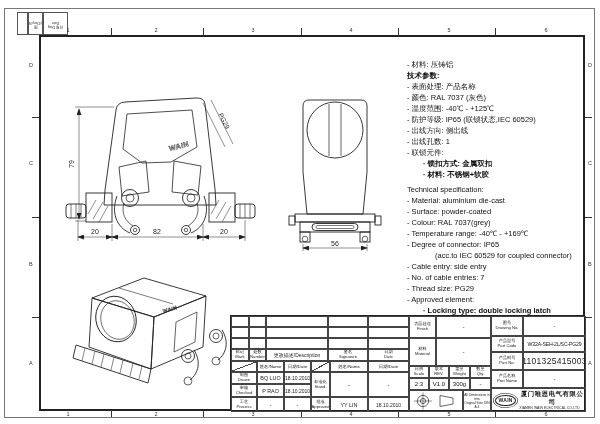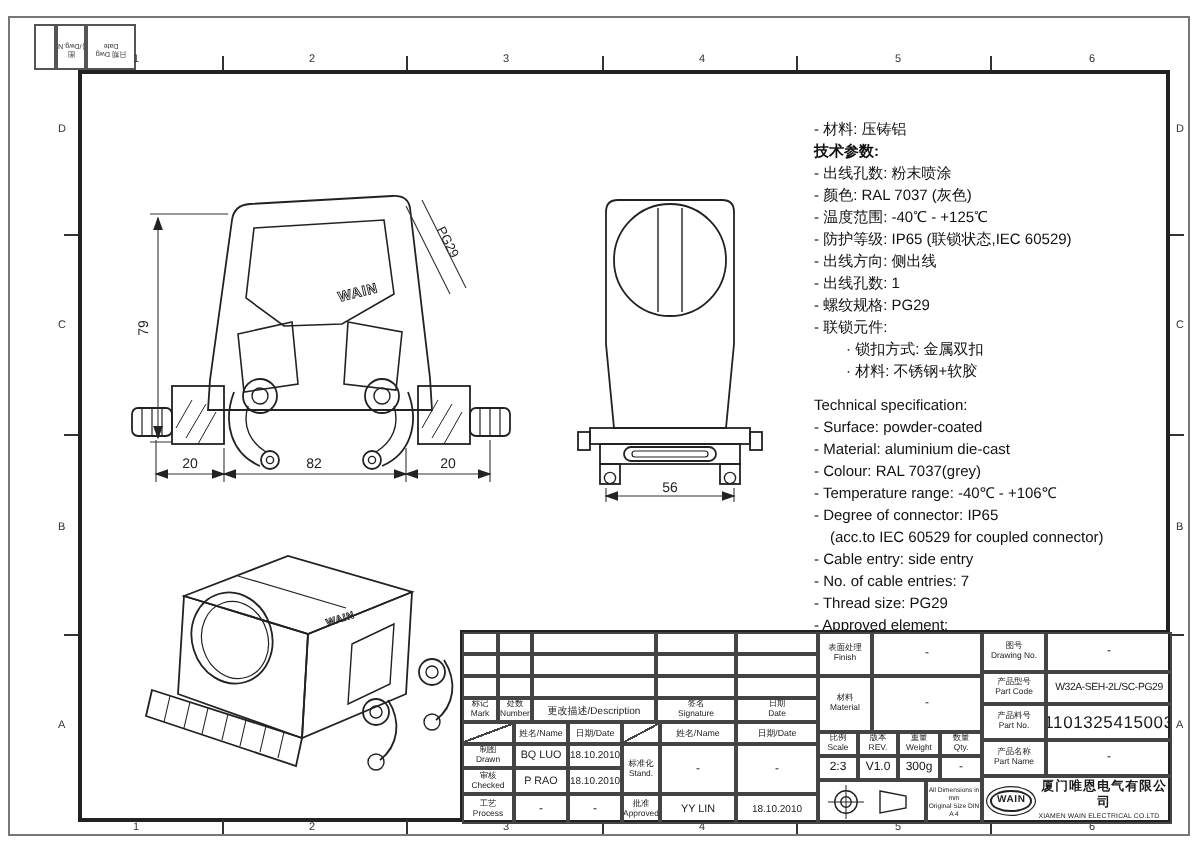--- a/index.html
+++ b/index.html
@@ -9,22 +9,22 @@
   .frame{position:absolute;left:39px;top:35px;width:546px;height:376px;border:2px solid #222;box-sizing:border-box;}
   .gridnum{position:absolute;font-size:5.5px;color:#333;transform:translateX(-50%);}
   .gridlet{position:absolute;font-size:5.5px;color:#333;transform:translateY(-50%);}
   .tickv{position:absolute;width:1px;height:7px;background:#333;}
   .tickh{position:absolute;height:1px;width:7px;background:#333;}
   .stubbox{position:absolute;border:0.8px solid #555;box-sizing:border-box;display:flex;align-items:center;justify-content:center;overflow:hidden;}
   .stubtxt{font-size:3.6px;color:#333;transform:rotate(180deg);text-align:center;line-height:1.1;}
   .techblock{position:absolute;left:407px;width:178px;font-size:7.5px;line-height:11px;color:#111;white-space:nowrap;}
   .techblock .t{font-weight:600;}
   .ln{height:11px;}
-  .ind1{padding-left:8px;}
-  .ind2{padding-left:16px;}
+  .ind1{padding-left:8px;margin-left:20px;}
+  .ind2{padding-left:16px;font-weight:bold;}
   #titleblock{position:absolute;left:230px;top:315px;width:355px;height:96px;border:1px solid #222;box-sizing:border-box;background:#fff;}
   .cell{position:absolute;box-sizing:border-box;border:0.6px solid #444;display:flex;align-items:center;justify-content:center;text-align:center;overflow:hidden;}
   .lbl{flex-direction:column;line-height:1.12;font-size:4.2px;color:#222;}
   .lbl span{display:block;}
   .val{font-size:6px;color:#111;}
   .val-sm{font-size:5.2px;letter-spacing:-0.2px;}
   .val-lg{font-size:8.5px;letter-spacing:0.3px;}
   .diag{background:linear-gradient(to bottom right,transparent calc(50% - .5px),#444 calc(50% - .5px),#444 calc(50% + .5px),transparent calc(50% + .5px));}
   .note{flex-direction:column;font-size:3.3px;line-height:1.25;color:#222;}
   .note span{display:block;}
@@ -183,38 +183,37 @@
     <circle cx="196" cy="381" r="4" stroke-width="0.7"></circle>
   </g>
   <g transform="translate(170,309) rotate(-17)">
     <text text-anchor="middle" y="2" font-size="5" font-weight="bold" letter-spacing="0.4" fill="none" stroke="#222" stroke-width="0.4">WAIN</text>
   </g>
 </svg>
 
 <div class="techblock" style="top:59px;">
   <div class="ln">- 材料: 压铸铝</div>
   <div class="ln t">技术参数:</div>
-  <div class="ln">- 出线孔数: 粉末喷涂</div>
+  <div class="ln">- 表面处理: 产品名称</div>
   <div class="ln">- 颜色: RAL 7037 (灰色)</div>
   <div class="ln">- 温度范围: -40℃ - +125℃</div>
   <div class="ln">- 防护等级: IP65 (联锁状态,IEC 60529)</div>
   <div class="ln">- 出线方向: 侧出线</div>
   <div class="ln">- 出线孔数: 1</div>
-  <div class="ln">- 螺纹规格: PG29</div>
   <div class="ln">- 联锁元件:</div>
   <div class="ln ind2">· 锁扣方式: 金属双扣</div>
   <div class="ln ind2">· 材料: 不锈钢+软胶</div>
 </div>
 
-<div class="techblock" style="top:197px;">
+<div class="techblock" style="top:184px;">
   <div class="ln">Technical specification:</div>
+  <div class="ln">- Material: aluminium die-cast</div>
   <div class="ln">- Surface: powder-coated</div>
-  <div class="ln">- Material: aluminium die-cast</div>
   <div class="ln">- Colour: RAL 7037(grey)</div>
-  <div class="ln">- Temperature range: -40℃ - +106℃</div>
+  <div class="ln">- Temperature range: -40℃ - +169℃</div>
   <div class="ln">- Degree of connector: IP65</div>
   <div class="ln ind1">(acc.to IEC 60529 for coupled connector)</div>
   <div class="ln">- Cable entry: side entry</div>
   <div class="ln">- No. of cable entries: 7</div>
   <div class="ln">- Thread size: PG29</div>
   <div class="ln">- Approved element:</div>
   <div class="ln ind2">· Locking type: double locking latch</div>
   <div class="ln ind2">· material: stainless steel+TPR</div>
 </div>
 

